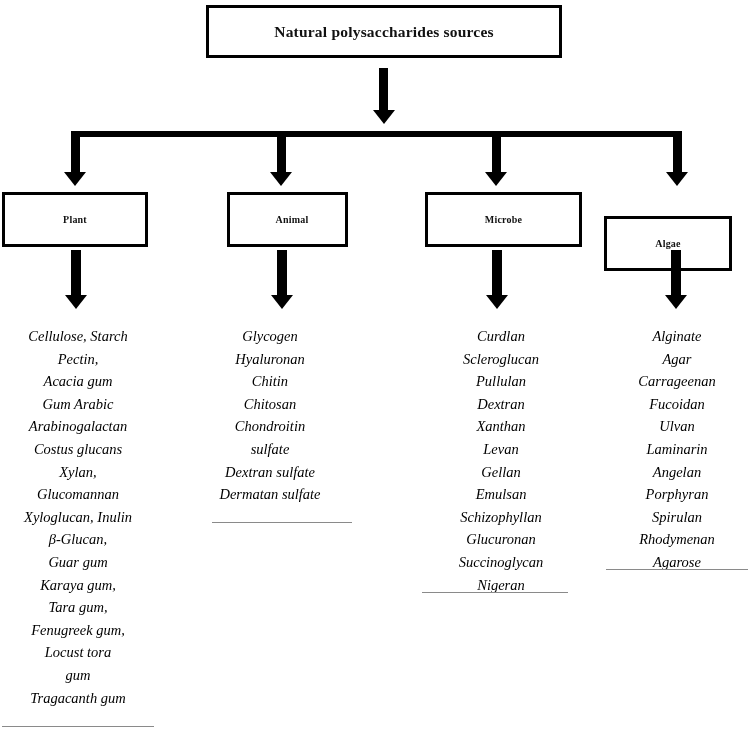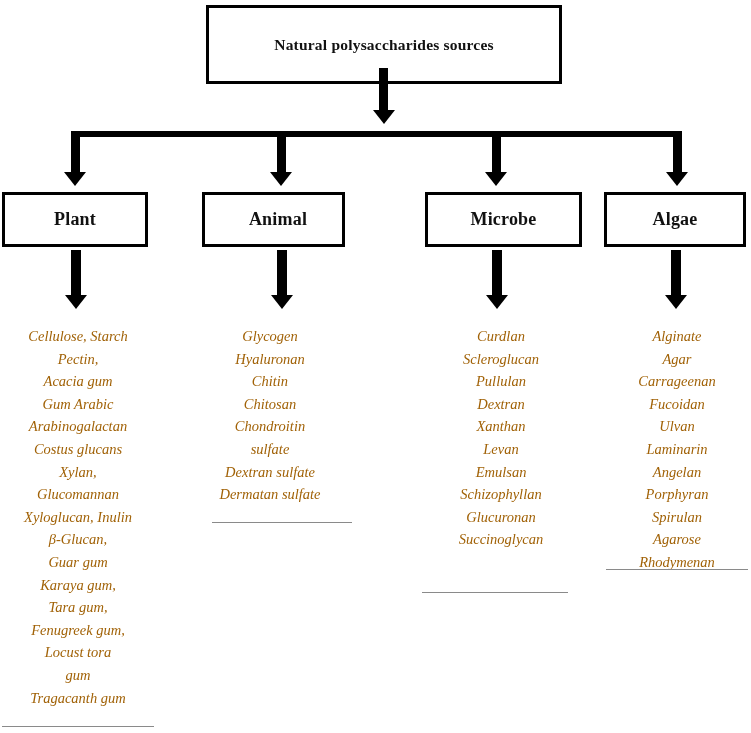--- a/index.html
+++ b/index.html
@@ -38,34 +38,34 @@
     color: #111111;
     letter-spacing: 0.2px;
     text-align: center;
     line-height: 1.1;
   }
 
   #root-box {
     left: 206px;
     top: 5px;
     width: 356px;
-    height: 79px;
+    height: 53px;
   }
   #root-box .node-label { font-size: 15.5px; }
 
   .cat-box {
     top: 192px;
     height: 55px;
   }
-  .cat-box .node-label { font-size: 18px; }
+  .cat-box .node-label { font-size: 10px; }
 
   #cat-box-plant   { left: 2px;   width: 146px; }
-  #cat-box-animal  { left: 202px; width: 143px; padding-left: 9px; }
+  #cat-box-animal  { left: 227px; width: 121px; padding-left: 9px; }
   #cat-box-microbe { left: 425px; width: 157px; }
-  #cat-box-algae   { left: 604px; width: 142px; }
+  #cat-box-algae   { left: 604px; width: 128px; margin-top: 24px; }
 
   
   .conn {
     position: absolute;
     background: #000000;
   }
   
   .v-shaft { width: 9px; }
   
   .h-bus { height: 6px; }
@@ -111,21 +111,21 @@
   #listarrow-head-algae   { left: 665px; }
 
   
   .item-list {
     position: absolute;
     top: 325px;
     font-family: "Liberation Serif", "DejaVu Serif", serif;
     font-style: italic;
     font-size: 14.5px;
     line-height: 22.6px;
-    color: #a16207;
+    color: #000000;
     text-align: center;
   }
   .item-list .list-item {
     white-space: nowrap;
   }
   .list-rule {
     position: absolute;
     height: 1px;
     background: #8a8a8a;
   }
@@ -220,37 +220,39 @@
       <div class="list-item">Dextran sulfate</div>
       <div class="list-item">Dermatan sulfate</div>
     </div>
   <div class="item-list" id="list-microbe">
       <div class="list-item">Curdlan</div>
       <div class="list-item">Scleroglucan</div>
       <div class="list-item">Pullulan</div>
       <div class="list-item">Dextran</div>
       <div class="list-item">Xanthan</div>
       <div class="list-item">Levan</div>
+      <div class="list-item">Gellan</div>
       <div class="list-item">Emulsan</div>
       <div class="list-item">Schizophyllan</div>
       <div class="list-item">Glucuronan</div>
       <div class="list-item">Succinoglycan</div>
+      <div class="list-item">Nigeran</div>
     </div>
   <div class="item-list" id="list-algae">
       <div class="list-item">Alginate</div>
       <div class="list-item">Agar</div>
       <div class="list-item">Carrageenan</div>
       <div class="list-item">Fucoidan</div>
       <div class="list-item">Ulvan</div>
       <div class="list-item">Laminarin</div>
       <div class="list-item">Angelan</div>
       <div class="list-item">Porphyran</div>
       <div class="list-item">Spirulan</div>
+      <div class="list-item">Rhodymenan</div>
       <div class="list-item">Agarose</div>
-      <div class="list-item">Rhodymenan</div>
     </div>
 
   <div class="list-rule" id="rule-plant"></div>
   <div class="list-rule" id="rule-animal"></div>
   <div class="list-rule" id="rule-microbe"></div>
   <div class="list-rule" id="rule-algae"></div>
 
 </div>
 
 </body></html>

